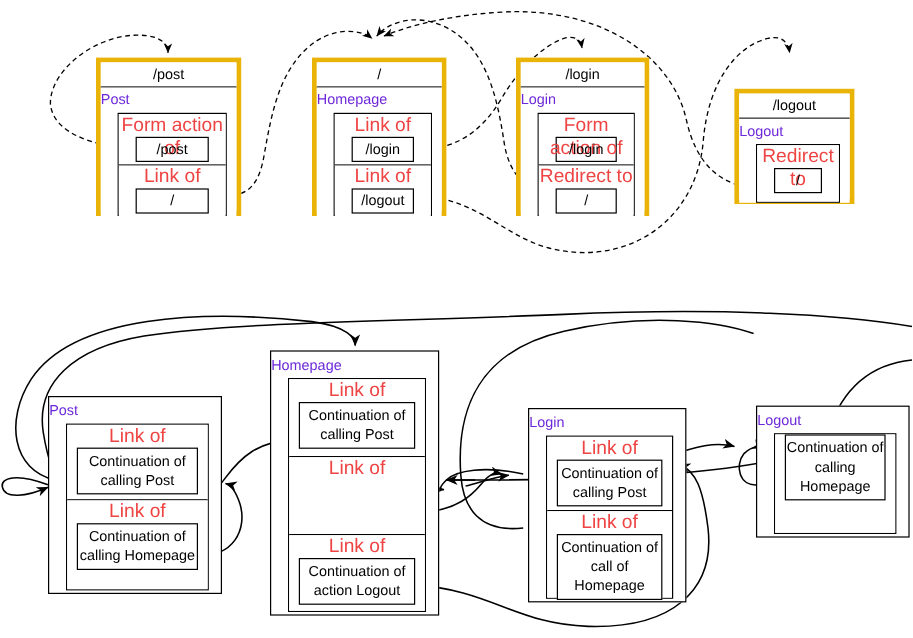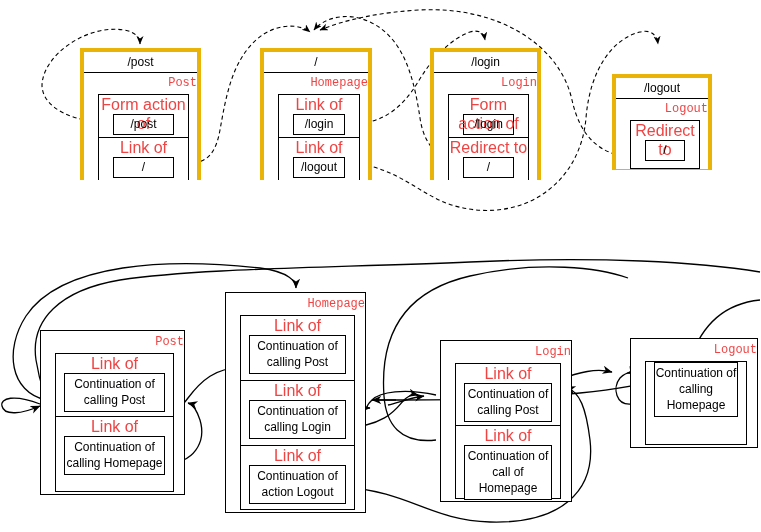--- a/index.html
+++ b/index.html
@@ -39,26 +39,25 @@
     color: #000;
     border-bottom: 1px solid #000;
     background: #fff;
   }
   .page-body {
     box-sizing: border-box;
     padding: 0;
     background: #fff;
   }
   .page-title {
-    text-align: right;
+    text-align: left;
     font-size: 12px;
     line-height: 21px;
     height: 21px;
-    color: #ef4444;
-    font-family: Liberation Mono, monospace;
+    color: #6d28d9;
   }
   .slot-wrap {
     box-sizing: border-box;
     border: 1px solid #000;
     background: #fff;
     margin: 0 8px 0 14px;
   }
   .slot {
     box-sizing: border-box;
     border-bottom: 1px solid #000;
@@ -250,21 +249,20 @@
 
   <div class="node2" style="left:225px; top:292px; width:141px; height:221px;">
     <div class="page-title">Homepage</div>
     <div class="slot-wrap" style="height:195px;">
       <div class="slot" style="height:65px;">
         <div class="slot-label">Link of</div>
         <div class="slot-value multi" style="margin:0 8px 1px 8px;">Continuation of calling Post</div>
       </div>
       <div class="slot" style="height:65px;">
         <div class="slot-label">Link of</div>
-        <div class="slot-value multi" style="margin:0 8px 1px 8px;">Continuation of calling Login</div>
       </div>
       <div class="slot last" style="height:63px;">
         <div class="slot-label">Link of</div>
         <div class="slot-value multi" style="margin:0 8px 1px 8px;">Continuation of action Logout</div>
       </div>
     </div>
   </div>
 
   <div class="node2" style="left:440px; top:340px; width:132px; height:162px;">
     <div class="page-title">Login</div>

